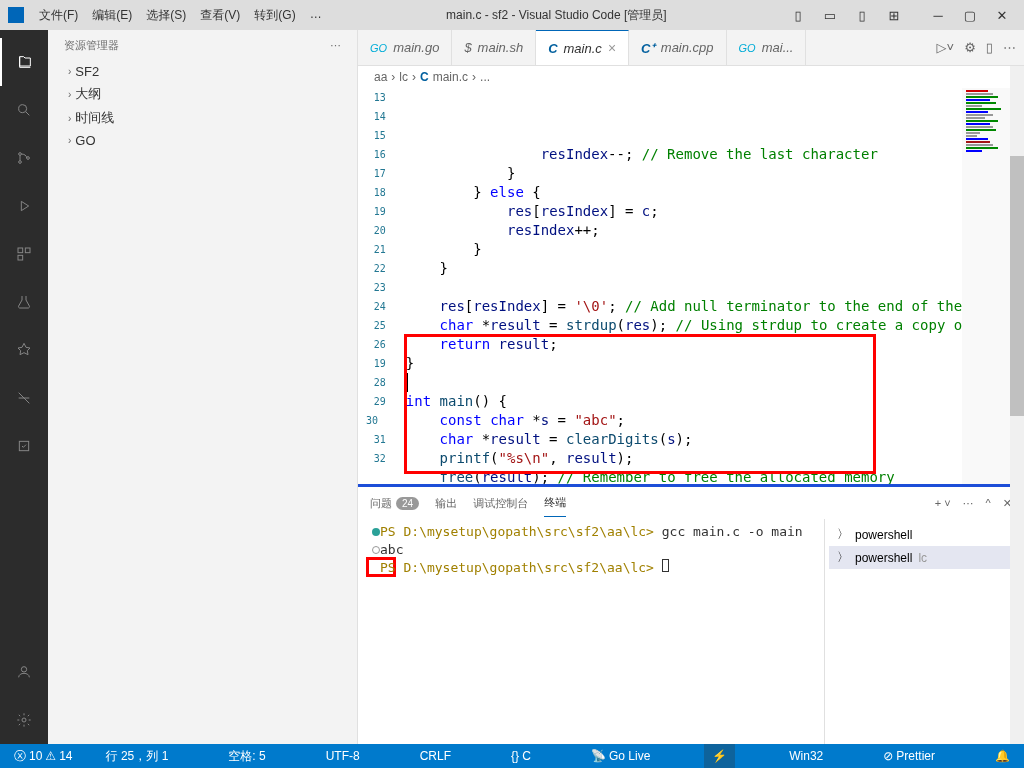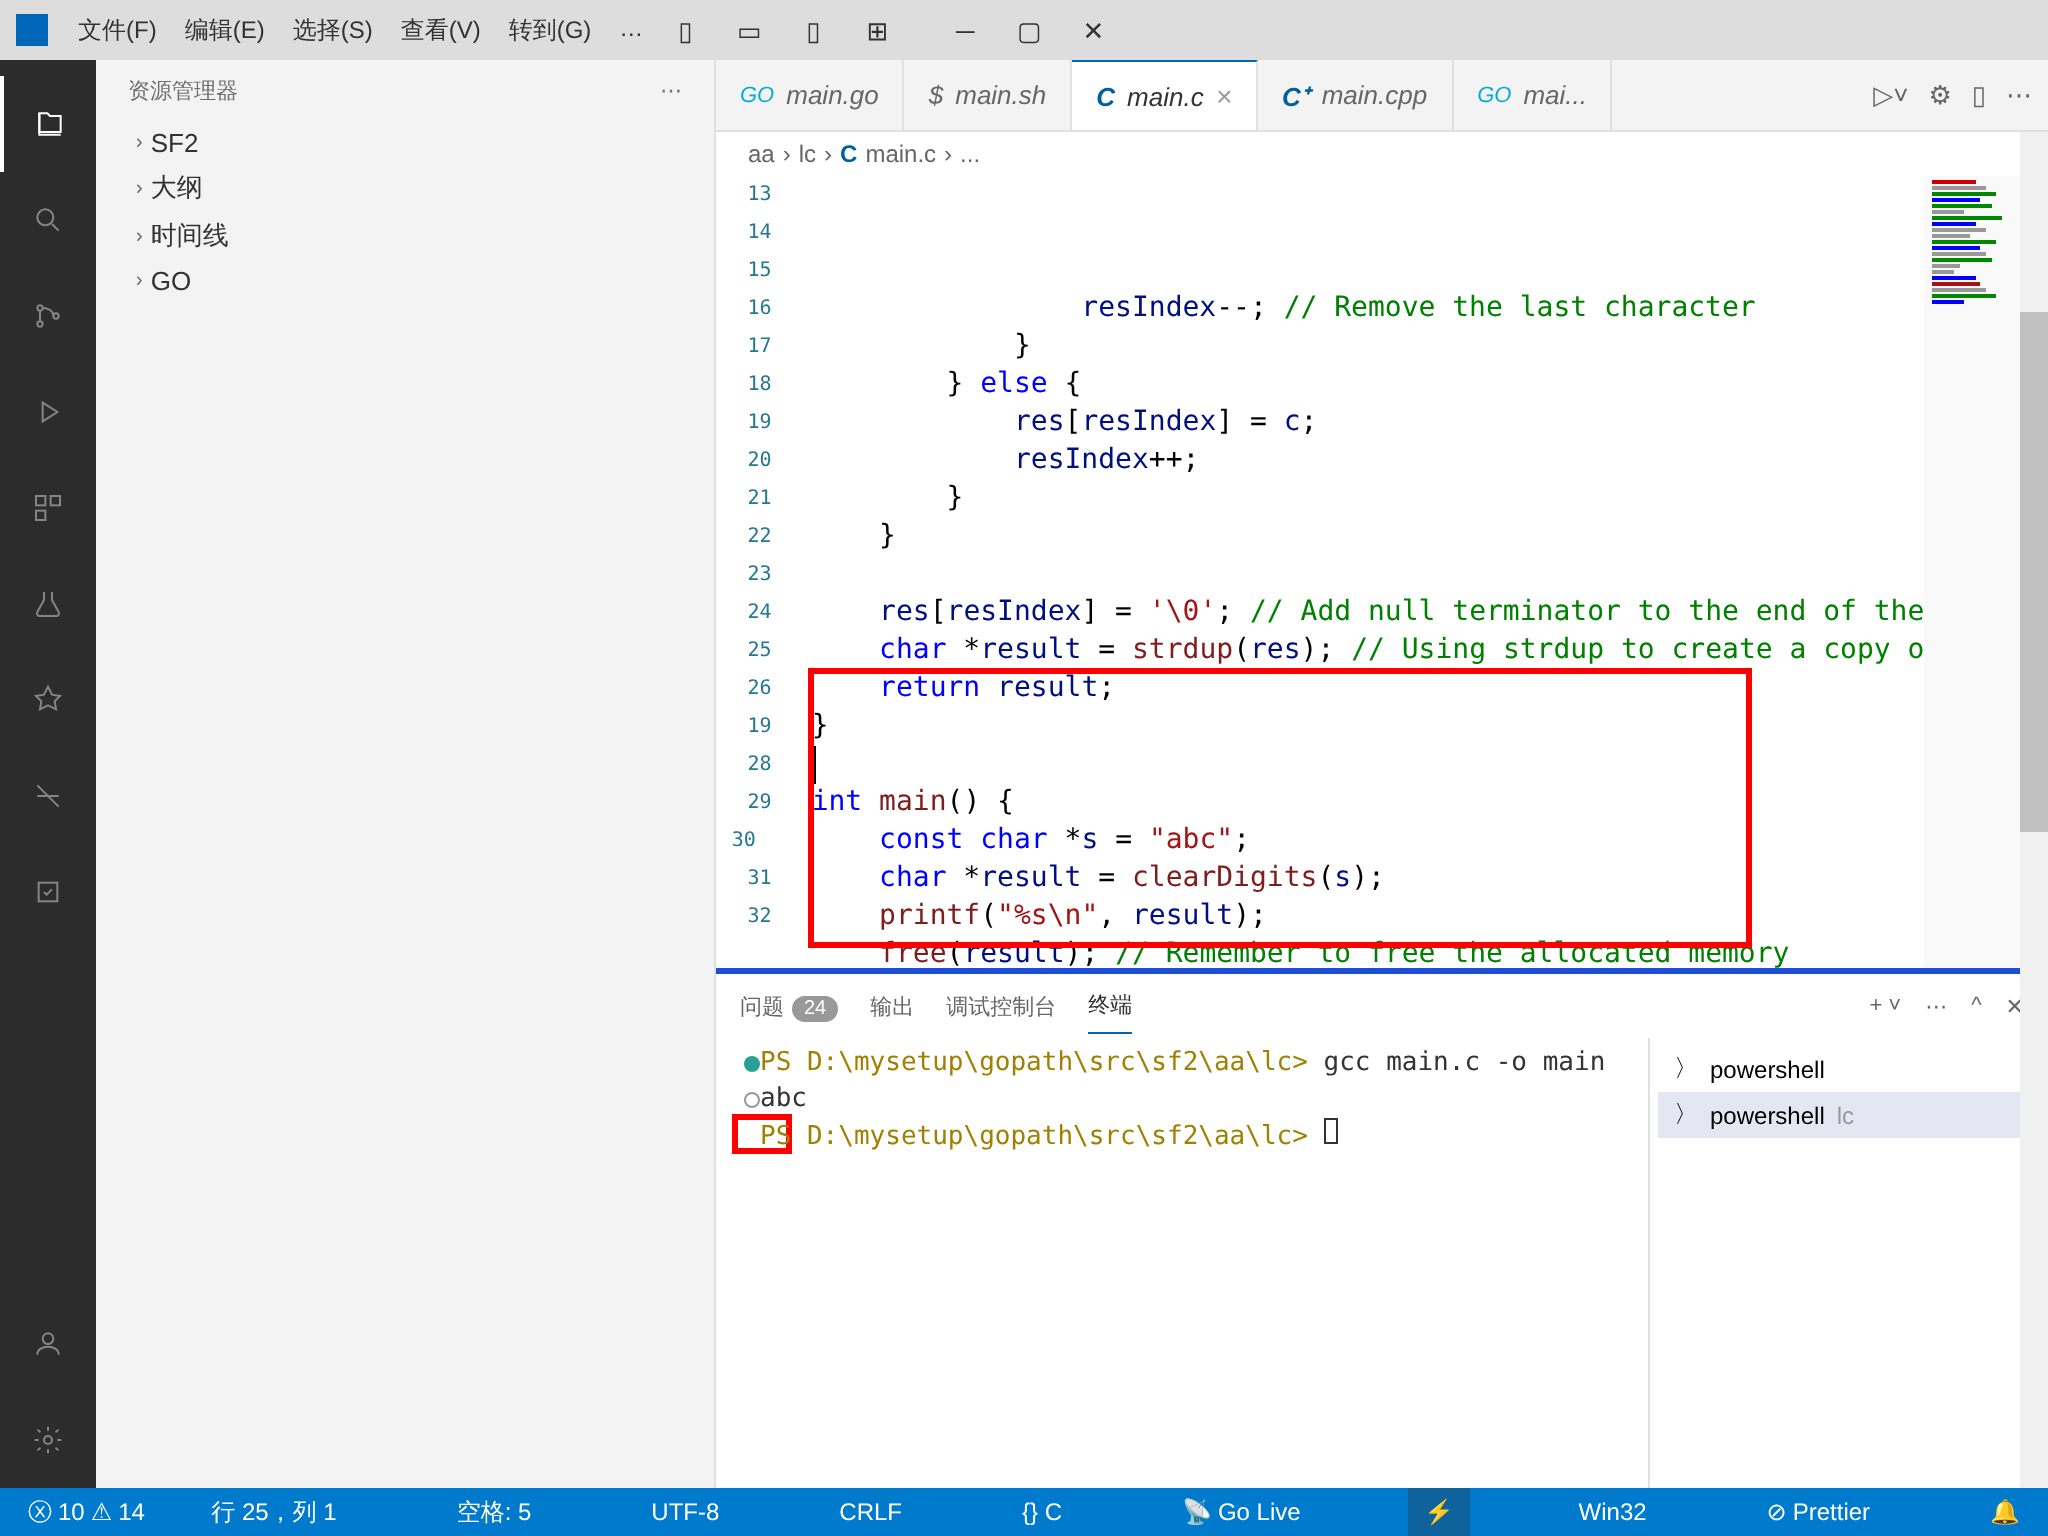--- a/index.html
+++ b/index.html
@@ -28,21 +28,21 @@
 .tab-actions { display: flex; align-items: center; padding: 0 8px; gap: 10px; color: #666; }
 .breadcrumb { padding: 4px 16px; font-size: 12px; color: #666; display: flex; align-items: center; gap: 4px; }
 .editor-body { flex: 1; display: flex; overflow: hidden; position: relative; }
 .gutter { width: 56px; text-align: right; color: #237893; font-family: Consolas, monospace; font-size: 10px; line-height: 19px; padding-right: 20px; padding-top: 0; }
 .code { flex: 1; font-family: Consolas, monospace; font-size: 14px; line-height: 19px; white-space: pre; color: #000; position: relative; }
 .code .line { height: 19px; }
 .kw { color: #0000ff; }
 .type { color: #0000ff; }
 .str { color: #a31515; }
 .cmt { color: #008000; }
-.fn { color: #7f1d1d; }
+.fn { color: #0c4a6e; }
 .var { color: #001080; }
 .cursor { border-left: 2px solid #000; height: 19px; display: inline-block; vertical-align: top; }
 .highlight-box { position: absolute; border: 3px solid red; pointer-events: none; }
 .minimap { width: 80px; background: #f9f9f9; position: relative; }
 .minimap-content { position: absolute; top: 2px; left: 4px; right: 4px; }
 .mm-line { height: 2px; margin-bottom: 1px; }
 .panel { height: 260px; border-top: 3px solid #1d4ed8; background: #fff; display: flex; flex-direction: column; }
 .panel-tabs { height: 32px; display: flex; align-items: center; padding: 0 12px; gap: 16px; font-size: 11px; color: #666; }
 .panel-tab { cursor: pointer; padding: 6px 0; }
 .panel-tab.active { color: #333; border-bottom: 1px solid #0066b8; }
@@ -71,20 +71,21 @@
 <div class="titlebar">
   <div class="vscode-icon"></div>
   <div id="menu-container" style="display:flex;">
       <div class="menu-item">文件(F)</div>
       <div class="menu-item">编辑(E)</div>
       <div class="menu-item">选择(S)</div>
       <div class="menu-item">查看(V)</div>
       <div class="menu-item">转到(G)</div>
       <div class="menu-item">…</div>
     </div>
+  <div class="title">main.c - sf2 - Visual Studio Code [管理员]</div>
   <div class="win-controls">
     <div class="win-btn">▯</div>
     <div class="win-btn">▭</div>
     <div class="win-btn">▯</div>
     <div class="win-btn">⊞</div>
   </div>
   <div class="win-controls" style="margin-left:16px;">
     <div class="win-btn">─</div>
     <div class="win-btn">▢</div>
     <div class="win-btn">✕</div>

